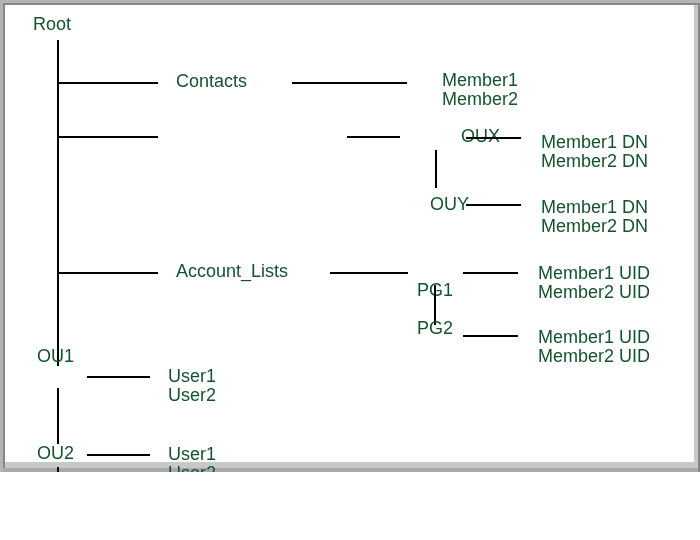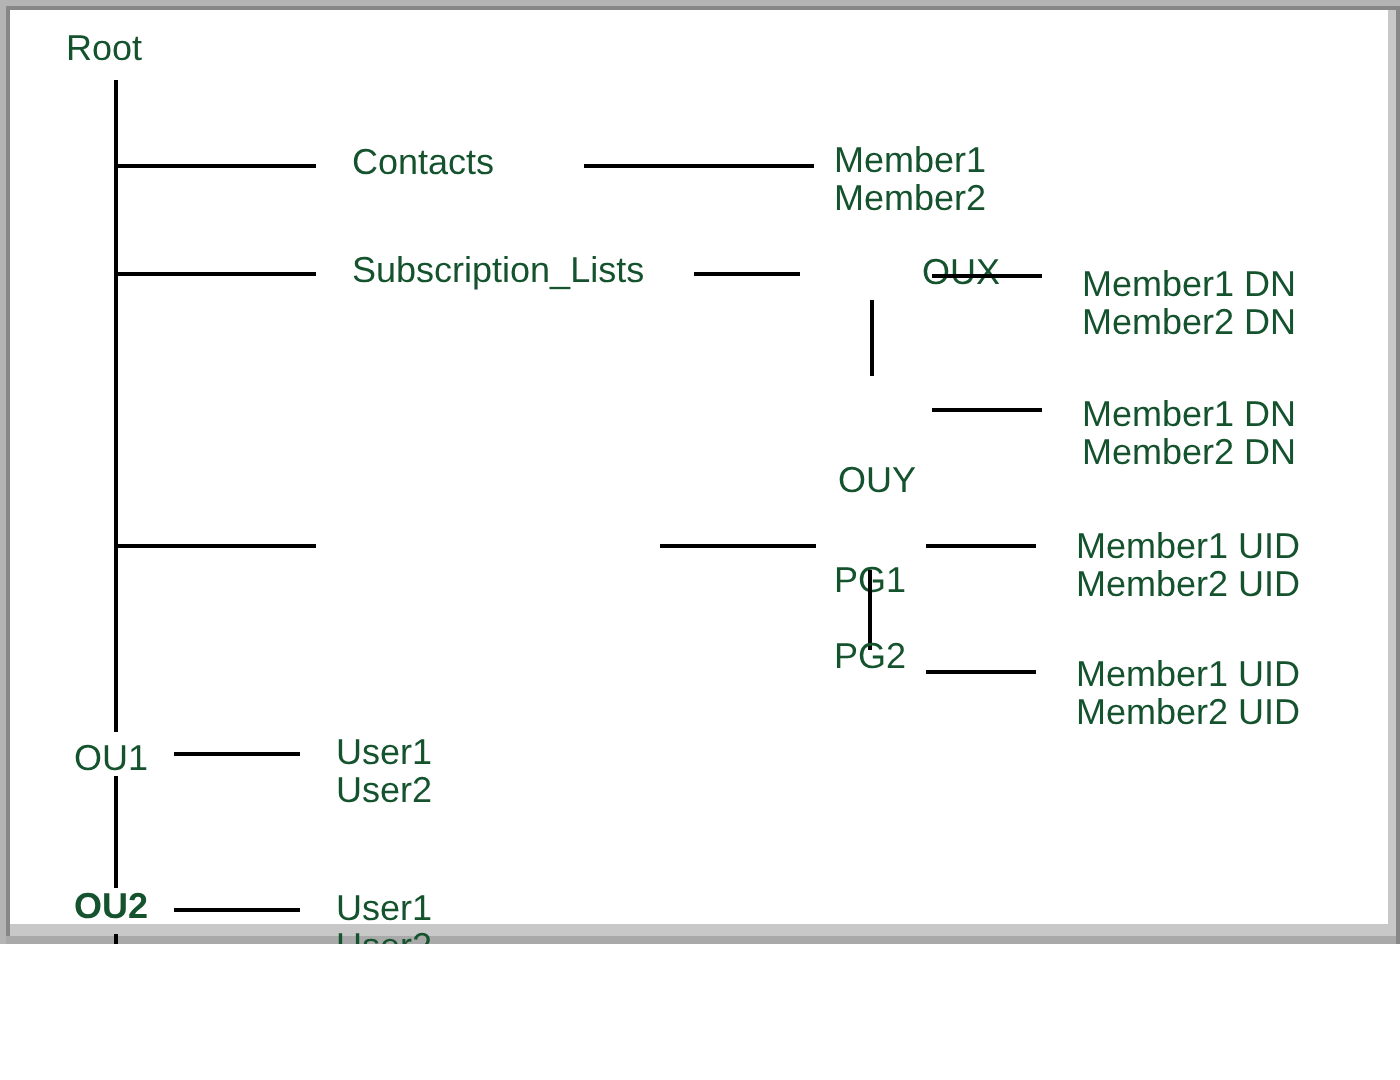--- a/index.html
+++ b/index.html
@@ -36,71 +36,71 @@
 
   <div class="label" style="left:33px; top:15px;">Root</div>
 
   <div class="vline" style="left:57px; top:40px; height:326px;"></div>
   <div class="vline" style="left:57px; top:388px; height:56px;"></div>
   <div class="vline" style="left:57px; top:467px; height:50px;"></div>
 
   <div class="hline" style="left:57px; top:82px; width:101px;"></div>
   <div class="label" style="left:176px; top:72px;">Contacts</div>
   <div class="hline" style="left:292px; top:82px; width:115px;"></div>
-  <div class="label stack" style="left:417px; top:71px;text-align:right;">
+  <div class="label stack" style="left:442px; top:71px;text-align:right;">
     <span>Member1</span>
     <span>Member2</span>
   </div>
 
   <div class="hline" style="left:57px; top:136px; width:101px;"></div>
-  <div class="label" style="left:176px; top:126px;">Subscription_Lists</div>
   <div class="hline" style="left:347px; top:136px; width:53px;"></div>
 
   <div class="label" style="left:417px; top:127px;margin-left:44px;">OUX</div>
   <div class="hline" style="left:466px; top:137px; width:55px;"></div>
   <div class="label stack" style="left:541px; top:133px;">
     <span>Member1 DN</span>
     <span>Member2 DN</span>
   </div>
 
   <div class="vline" style="left:435px; top:150px; height:38px;"></div>
 
-  <div class="label" style="left:419px; top:195px;margin-top:36px;">OUY</div>
+  <div class="label" style="left:430px; top:195px;">OUY</div>
   <div class="hline" style="left:466px; top:204px; width:55px;"></div>
   <div class="label stack" style="left:541px; top:198px;">
     <span>Member1 DN</span>
     <span>Member2 DN</span>
   </div>
 
   <div class="hline" style="left:57px; top:272px; width:101px;"></div>
+  <div class="label" style="left:176px; top:262px;">Account_Lists</div>
   <div class="hline" style="left:330px; top:272px; width:78px;"></div>
 
   <div class="label" style="left:417px; top:263px;margin-top:18px;">PG1</div>
   <div class="hline" style="left:463px; top:272px; width:55px;"></div>
   <div class="label stack" style="left:538px; top:264px;">
     <span>Member1 UID</span>
     <span>Member2 UID</span>
   </div>
 
   <div class="vline" style="left:434px; top:285px; height:40px;"></div>
 
   <div class="label" style="left:417px; top:319px;">PG2</div>
   <div class="hline" style="left:463px; top:335px; width:55px;"></div>
   <div class="label stack" style="left:538px; top:328px;">
     <span>Member1 UID</span>
     <span>Member2 UID</span>
   </div>
 
-  <div class="label" style="left:37px; top:370px;">OU1</div>
+  <div class="label" style="left:37px; top:347px;">OU1</div>
   <div class="hline" style="left:87px; top:376px; width:63px;"></div>
   <div class="label stack" style="left:168px; top:367px;">
     <span>User1</span>
     <span>User2</span>
   </div>
 
-  <div class="label" style="left:37px; top:444px;font-weight:bold;">OU2</div>
+  <div class="label" style="left:37px; top:444px;">OU2</div>
   <div class="hline" style="left:87px; top:454px; width:63px;"></div>
   <div class="label stack" style="left:168px; top:445px;">
     <span>User1</span>
     <span>User2</span>
   </div>
 
 </div>
 
 </body></html>

